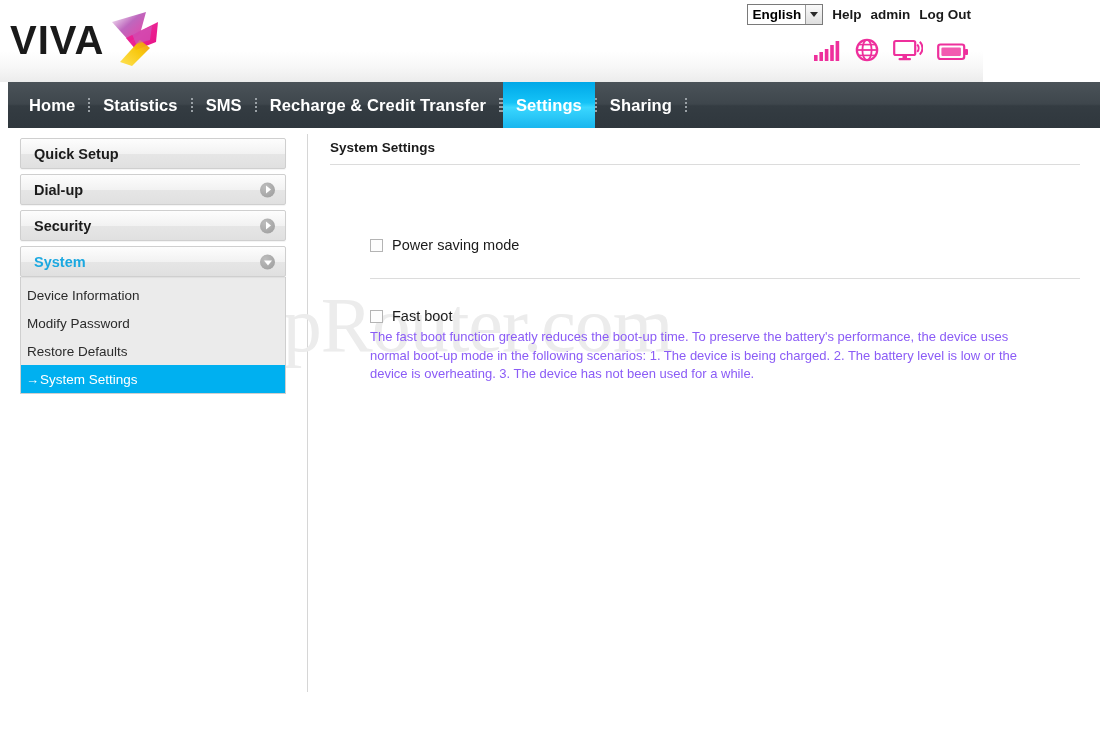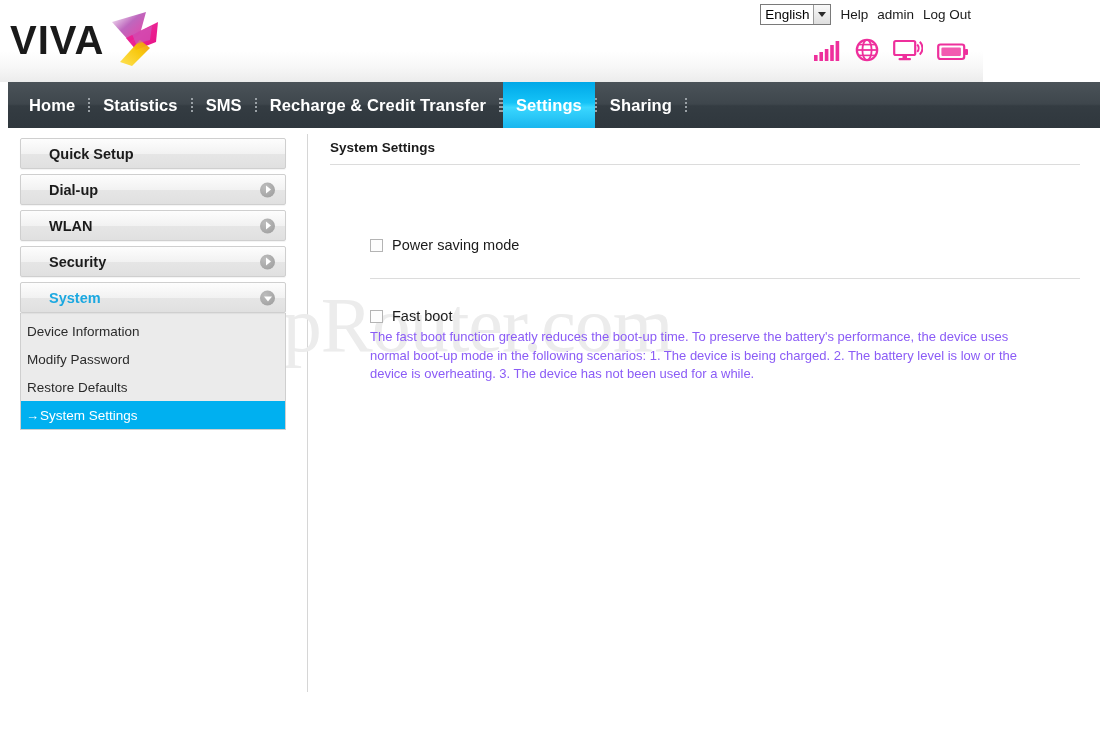--- a/index.html
+++ b/index.html
@@ -35,21 +35,21 @@
     color: #1a1a1a;
   }
   .logo-mark {
     position: absolute; left: 96px; top: 2px;
     width: 62px; height: 62px;
   }
 
   .header-links {
     position: absolute; right: 12px; top: 4px;
     display: flex; align-items: center; gap: 9px;
-    font-size: 13.5px; color: #1a1a1a;
+    font-size: 13.5px; color: #1a1a1a; font-weight: bold;
   }
   .lang-select {
     display: inline-flex; align-items: center;
     height: 21px;
     border: 1px solid #7a7a7a;
     background: #ffffff;
     padding: 0 0 0 4px;
     font-size: 13.5px;
     color: #000;
     line-height: 19px;
@@ -134,21 +134,21 @@
     z-index: 2;
   }
   .side-item {
     position: relative;
     height: 31px;
     margin-bottom: 5px;
     background: linear-gradient(to bottom, #fdfdfd 0%, #f2f2f2 50%, #e6e6e6 51%, #e0e0e0 100%);
     border: 1px solid #cfcfcf;
     border-radius: 2px;
     display: flex; align-items: center;
-    padding-left: 28px;
+    padding-left: 13px;
     font-size: 14.5px; font-weight: bold;
     color: #1b1b1b;
     cursor: pointer;
     box-shadow: 0 1px 1px rgba(0,0,0,0.05);
   }
   .side-item.open { color: #1ba8e0; margin-bottom: 0; }
   .chev {
     position: absolute; right: 10px; top: 50%;
     transform: translateY(-50%);
     width: 15px; height: 15px;
@@ -358,26 +358,20 @@
         <span>Quick Setup</span>
       </div>
 
       <div class="side-item">
         <span>Dial-up</span>
         <span class="chev">
             <span class="tri-r"></span>
           </span>
       </div>
 
-      <div class="side-item">
-        <span>WLAN</span>
-        <span class="chev">
-            <span class="tri-r"></span>
-          </span>
-      </div>
 
       <div class="side-item">
         <span>Security</span>
         <span class="chev">
             <span class="tri-r"></span>
           </span>
       </div>
 
       <div class="side-item open">
         <span>System</span>

